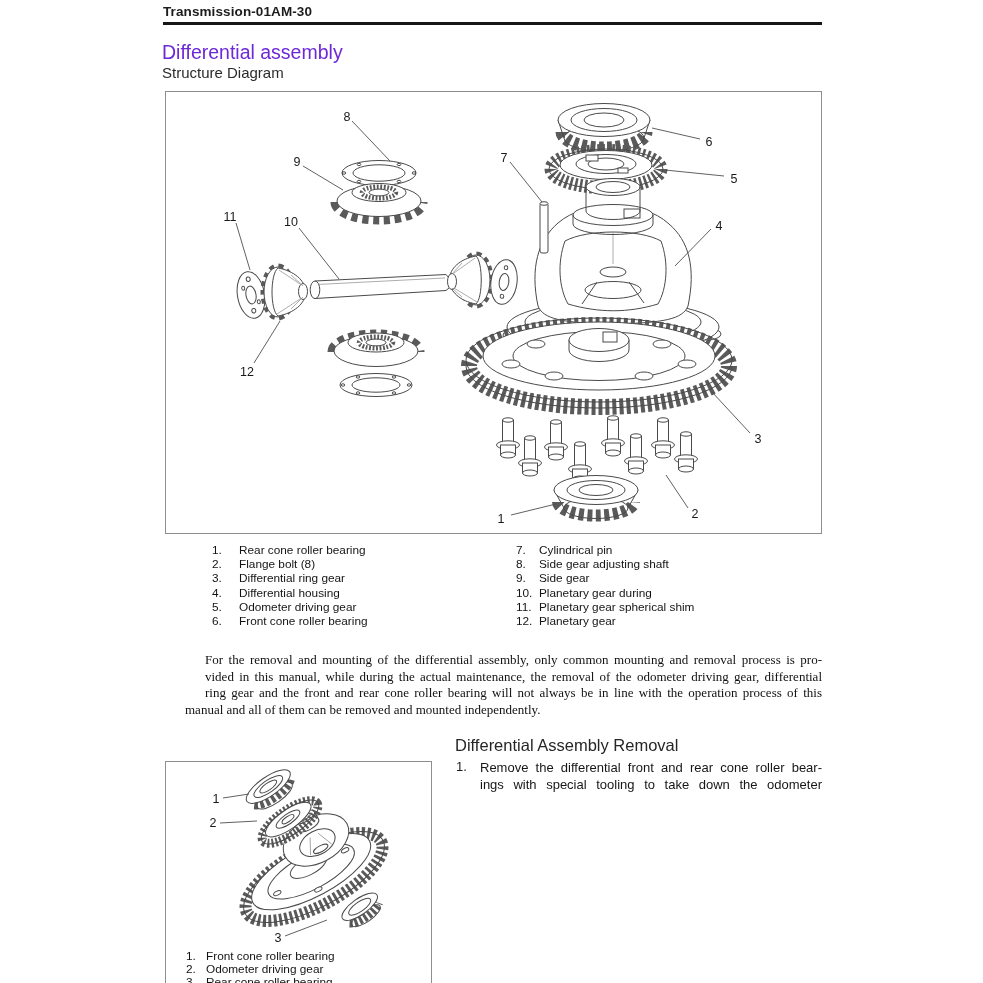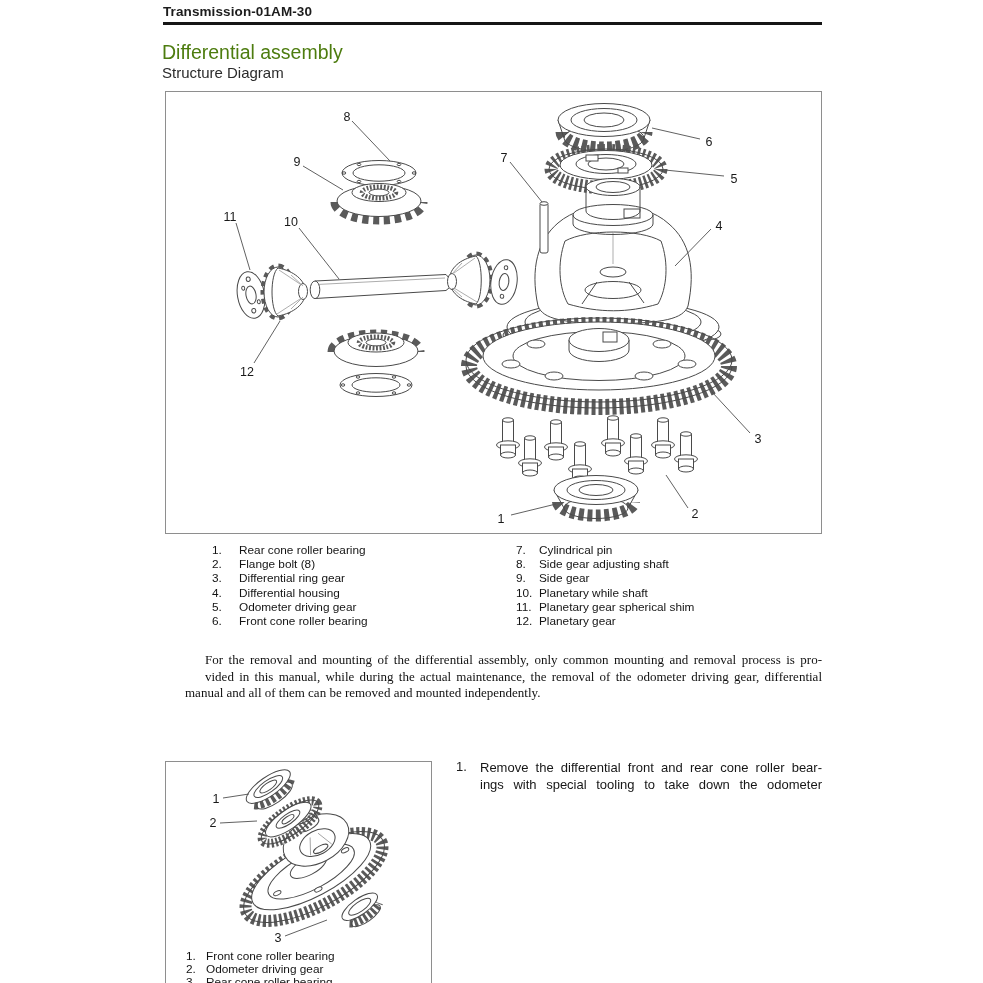--- a/index.html
+++ b/index.html
@@ -2,21 +2,21 @@
 <html><head>
 <meta charset="utf-8">
 <style>
   html,body{margin:0;padding:0;background:#fff;}
   #page{position:relative;width:857px;height:983px;background:#ffffff;overflow:hidden;
         font-family:"Liberation Sans",sans-serif;color:#1c1c1c;}
   .abs{position:absolute;}
   
   .doc-code{left:163px;top:4px;font-size:13.5px;font-weight:bold;letter-spacing:.1px;}
   .head-rule{left:163px;top:22px;width:659px;height:0;border-top:3px solid #161616;}
-  .title{left:162px;top:41px;font-size:19.5px;color:#4d7c0f;}
+  .title{left:162px;top:41px;font-size:19.5px;color:#6d28d9;}
   .subtitle{left:162px;top:64px;font-size:15px;color:#2b2b2b;}
   
   .figbox{border:1px solid #8e8e8e;background:#fff;}
   #fig1{left:165px;top:91px;width:655px;height:441px;}
   #fig2{left:165px;top:761px;width:265px;height:245px;}
   
   .plist{list-style:none;margin:0;padding:0;font-size:11.8px;color:#141414;}
   .plist li{display:flex;height:14.2px;line-height:14.2px;}
   .plist .pn{width:27px;flex:0 0 27px;}
   #plist1{left:212px;top:543px;}
@@ -338,38 +338,40 @@
     <li>
         <span class="pn">8.</span>
         <span>Side gear adjusting shaft</span>
       </li>
     <li>
         <span class="pn">9.</span>
         <span>Side gear</span>
       </li>
     <li>
         <span class="pn">10.</span>
-        <span>Planetary while shaft</span>
+        <span>Planetary gear during</span>
       </li>
     <li>
         <span class="pn">11.</span>
         <span>Planetary gear spherical shim</span>
       </li>
     <li>
         <span class="pn">12.</span>
         <span>Planetary gear</span>
       </li>
   </ol>
 
   <div class="abs" id="intro">
     <div class="pline just">For the removal and mounting of the differential assembly, only common mounting and removal process is pro-</div>
     <div class="pline just">vided in this manual, while during the actual maintenance, the removal of the odometer driving gear, differential</div>
+    <div class="pline just">ring gear and the front and rear cone roller bearing will not always be in line with the operation process of this</div>
     <div class="pline">manual and all of them can be removed and mounted independently.</div>
   </div>
 
+  <div class="abs" id="removal-heading">Differential Assembly Removal</div>
   <div class="abs" id="step-num">1.</div>
   <div class="abs" id="step-text">
     <div class="sline just">Remove the differential front and rear cone roller bear-</div>
     <div class="sline just">ings with special tooling to take down the odometer</div>
   </div>
 
   <div class="abs figbox" id="fig2">
     <svg width="263" height="188" viewBox="0 0 263 188">
 
       <g transform="rotate(-28 148 115)">

